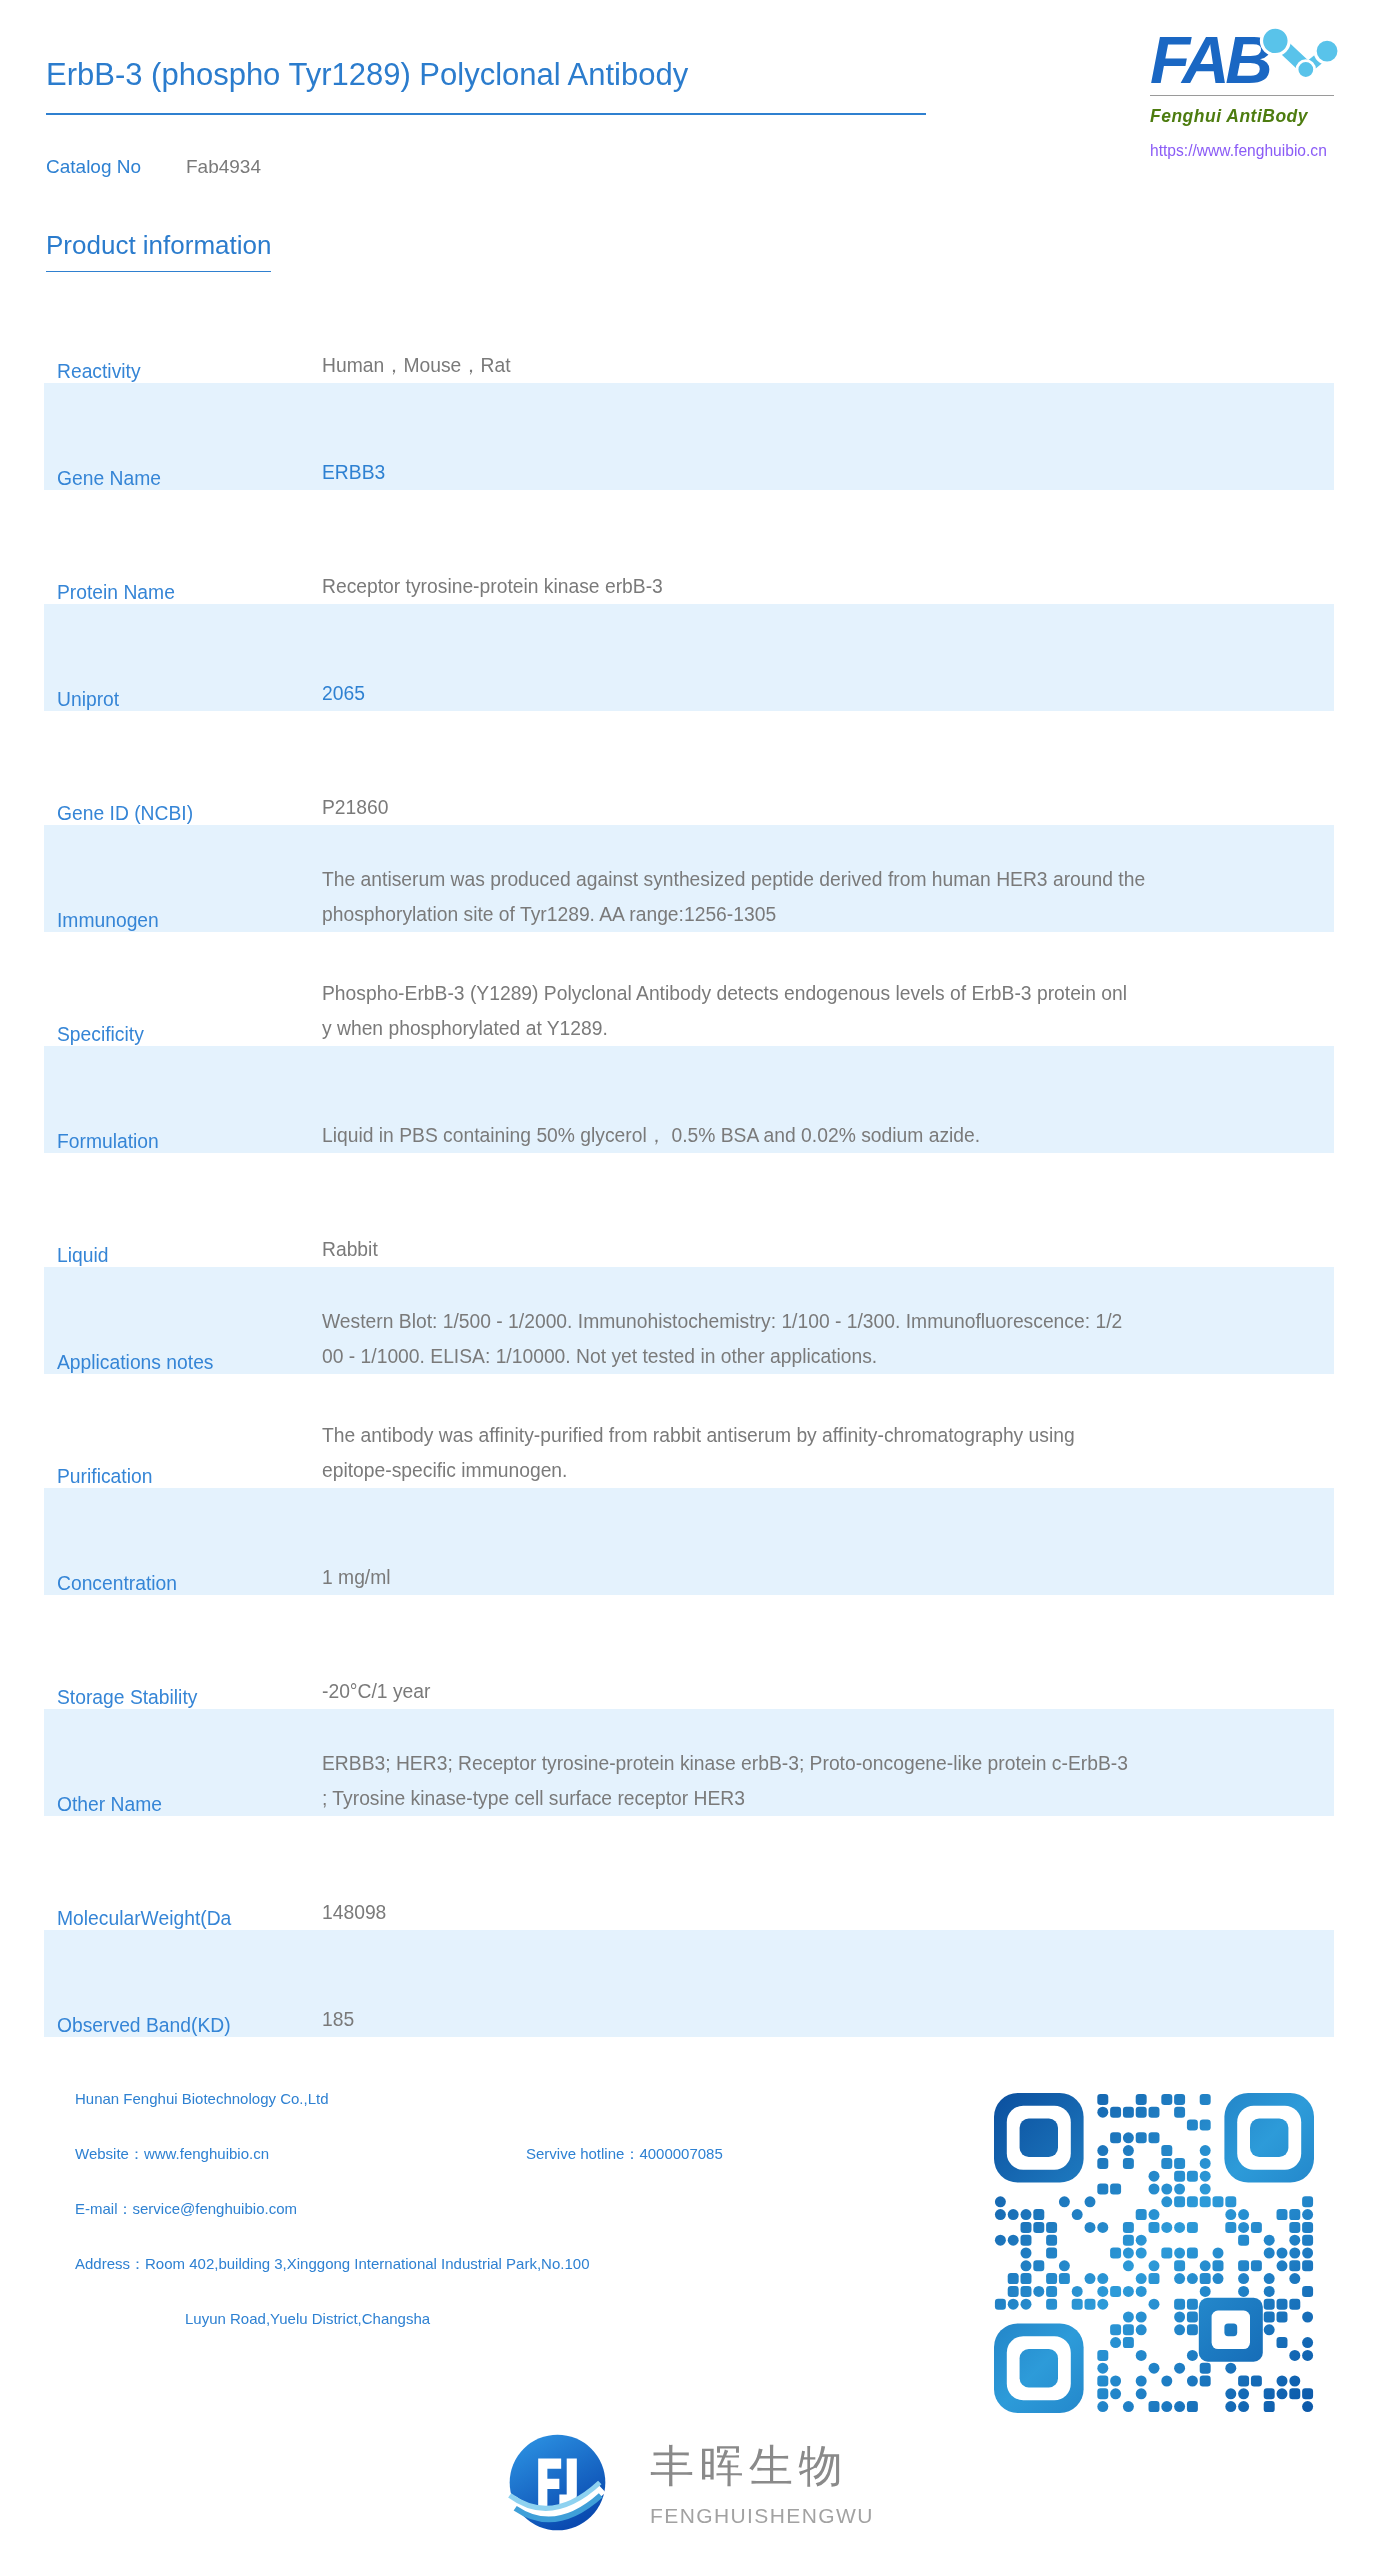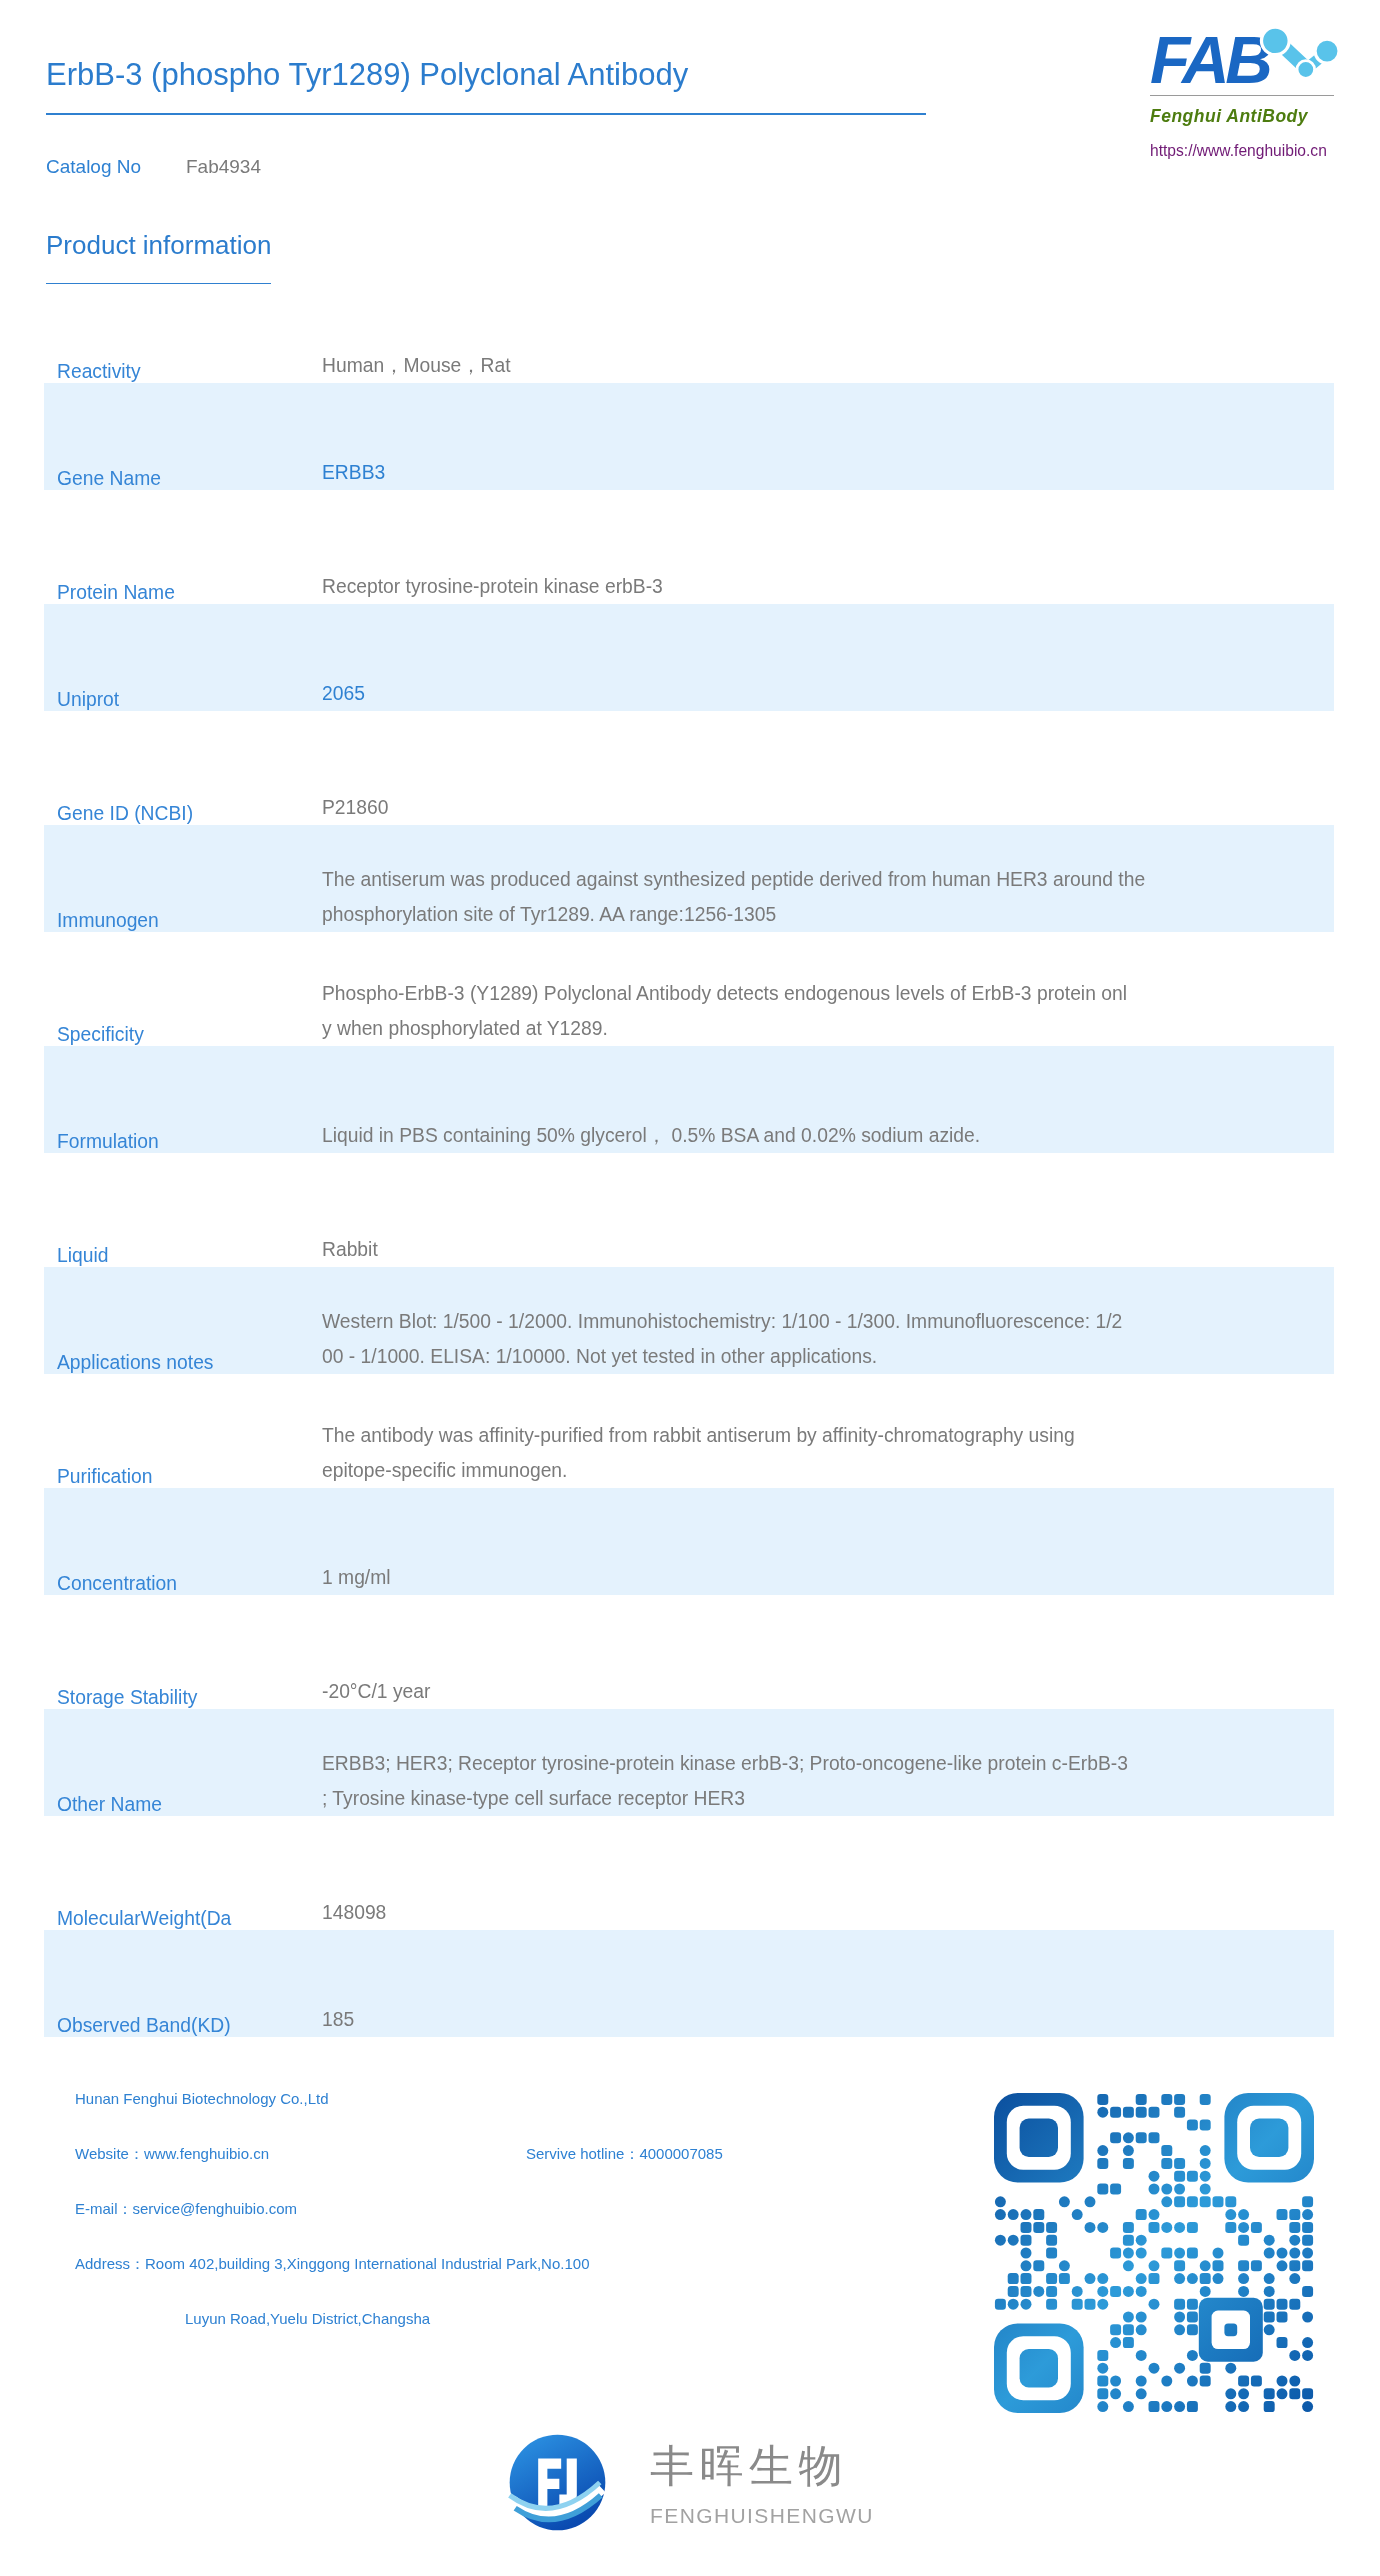--- a/index.html
+++ b/index.html
@@ -12,29 +12,29 @@
   .title-rule{position:absolute;left:46px;top:113px;width:880px;height:1.8px;background:#2f80d0;}
 
   .brand{position:absolute;left:1150px;top:31px;width:184px;}
   .fab-row{position:relative;height:59px;}
   .fab-text{font-style:italic;font-weight:bold;font-size:66px;line-height:59px;
             color:#1a67c3;letter-spacing:-4.6px;}
   .fab-mol{position:absolute;right:-5.5px;top:-3.7px;}
   .brand-rule{margin-top:4.6px;height:0.9px;background:#9a9a9a;}
   .brand-sub{margin-top:11px;font-size:17.5px;font-weight:bold;font-style:italic;
              color:#4d7c0f;letter-spacing:0.5px;white-space:nowrap;}
-  .brand-url{margin-top:14.7px;font-size:15.6px;color:#701a75;white-space:nowrap;}
+  .brand-url{margin-top:14.7px;font-size:15.6px;color:#8b5cf6;white-space:nowrap;}
 
   .catalog{position:absolute;left:46px;top:156px;font-size:19px;white-space:nowrap;}
   .cat-label{color:#2e81d2;display:inline-block;width:140px;}
   .cat-value{color:#7a7a7a;}
 
   .section-title{position:absolute;left:46px;top:230px;margin:0;
                  font-size:26px;font-weight:normal;color:#2b7ccd;
-                 padding-bottom:22px;border-bottom:1.8px solid #2f80d0;text-align:center;}
+                 padding-bottom:10px;border-bottom:1.8px solid #2f80d0;text-align:center;}
 
   
   .table{position:absolute;left:44px;top:287px;width:1290px;}
   .row{display:flex;align-items:flex-end;height:114px;background:#ffffff;}
   .row.hl{height:107px;background:#e4f2fd;}
   .row.first{height:96px;}
   .cell{font-size:19.3px;}
   .label{width:265px;padding-left:13px;color:#3585d6;flex:none;}
   .value{color:#7a7a7a;line-height:35px;white-space:pre-line;width:994px;}
   .value.v-blue{color:#2e81d2;}

